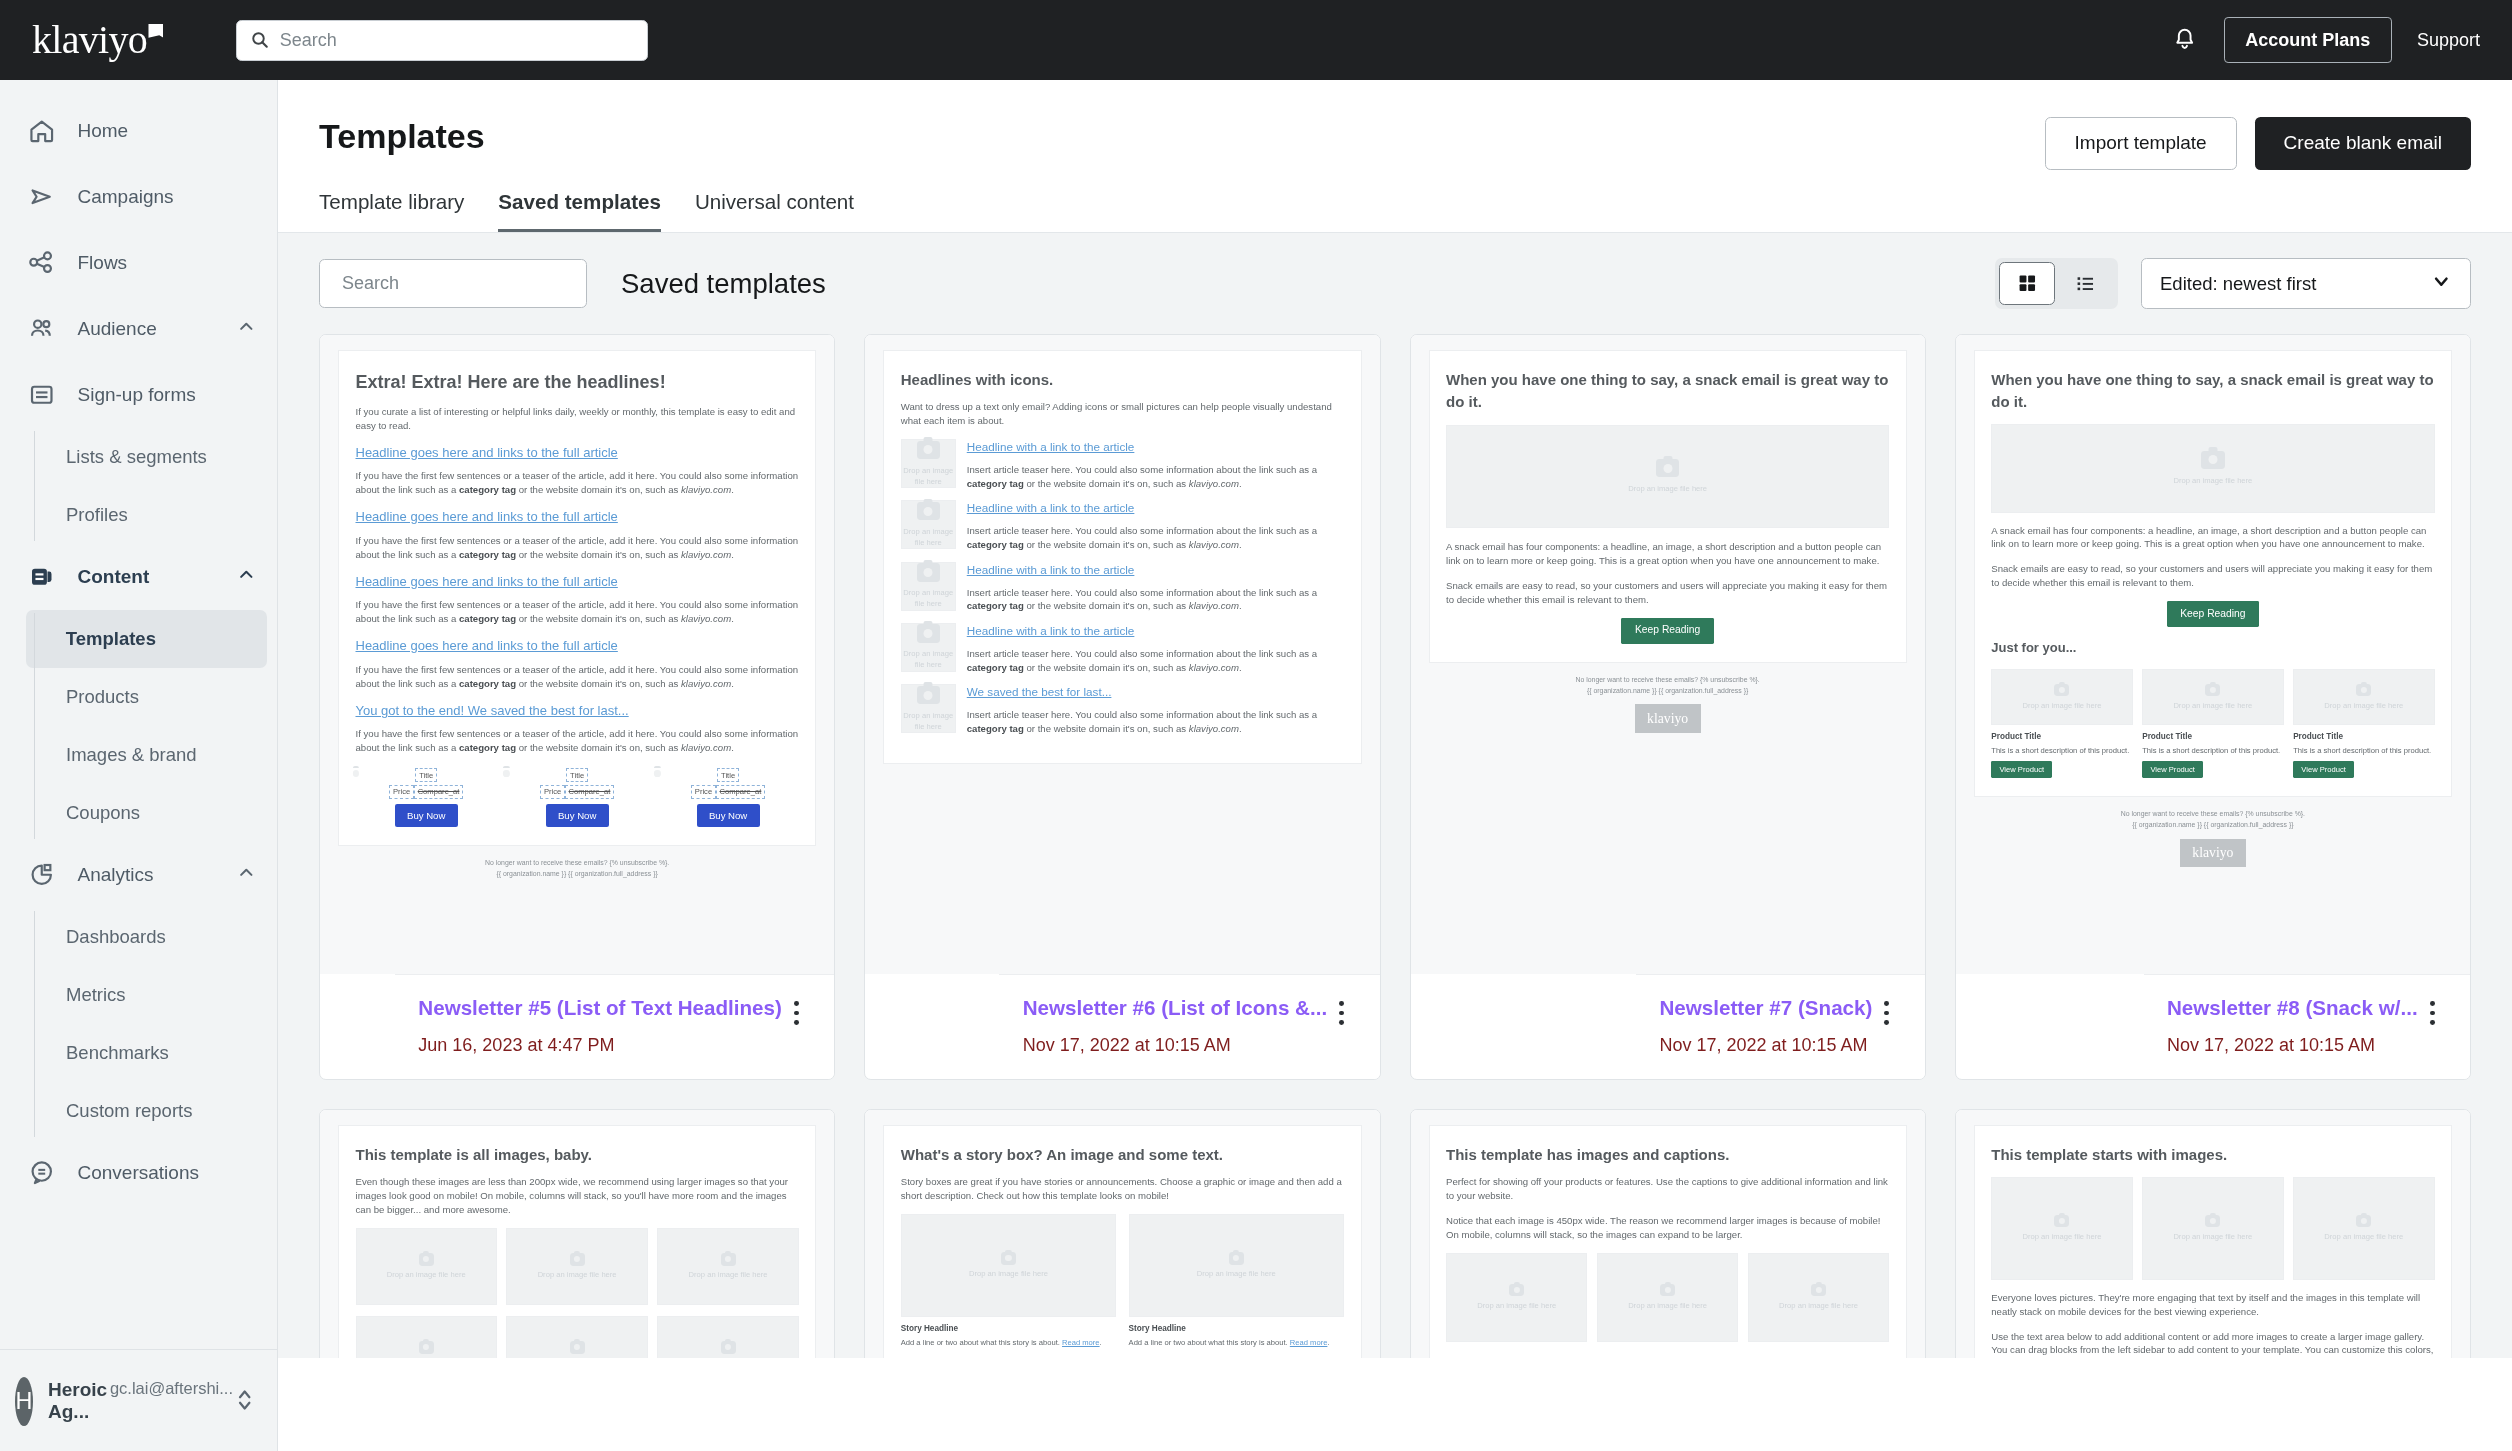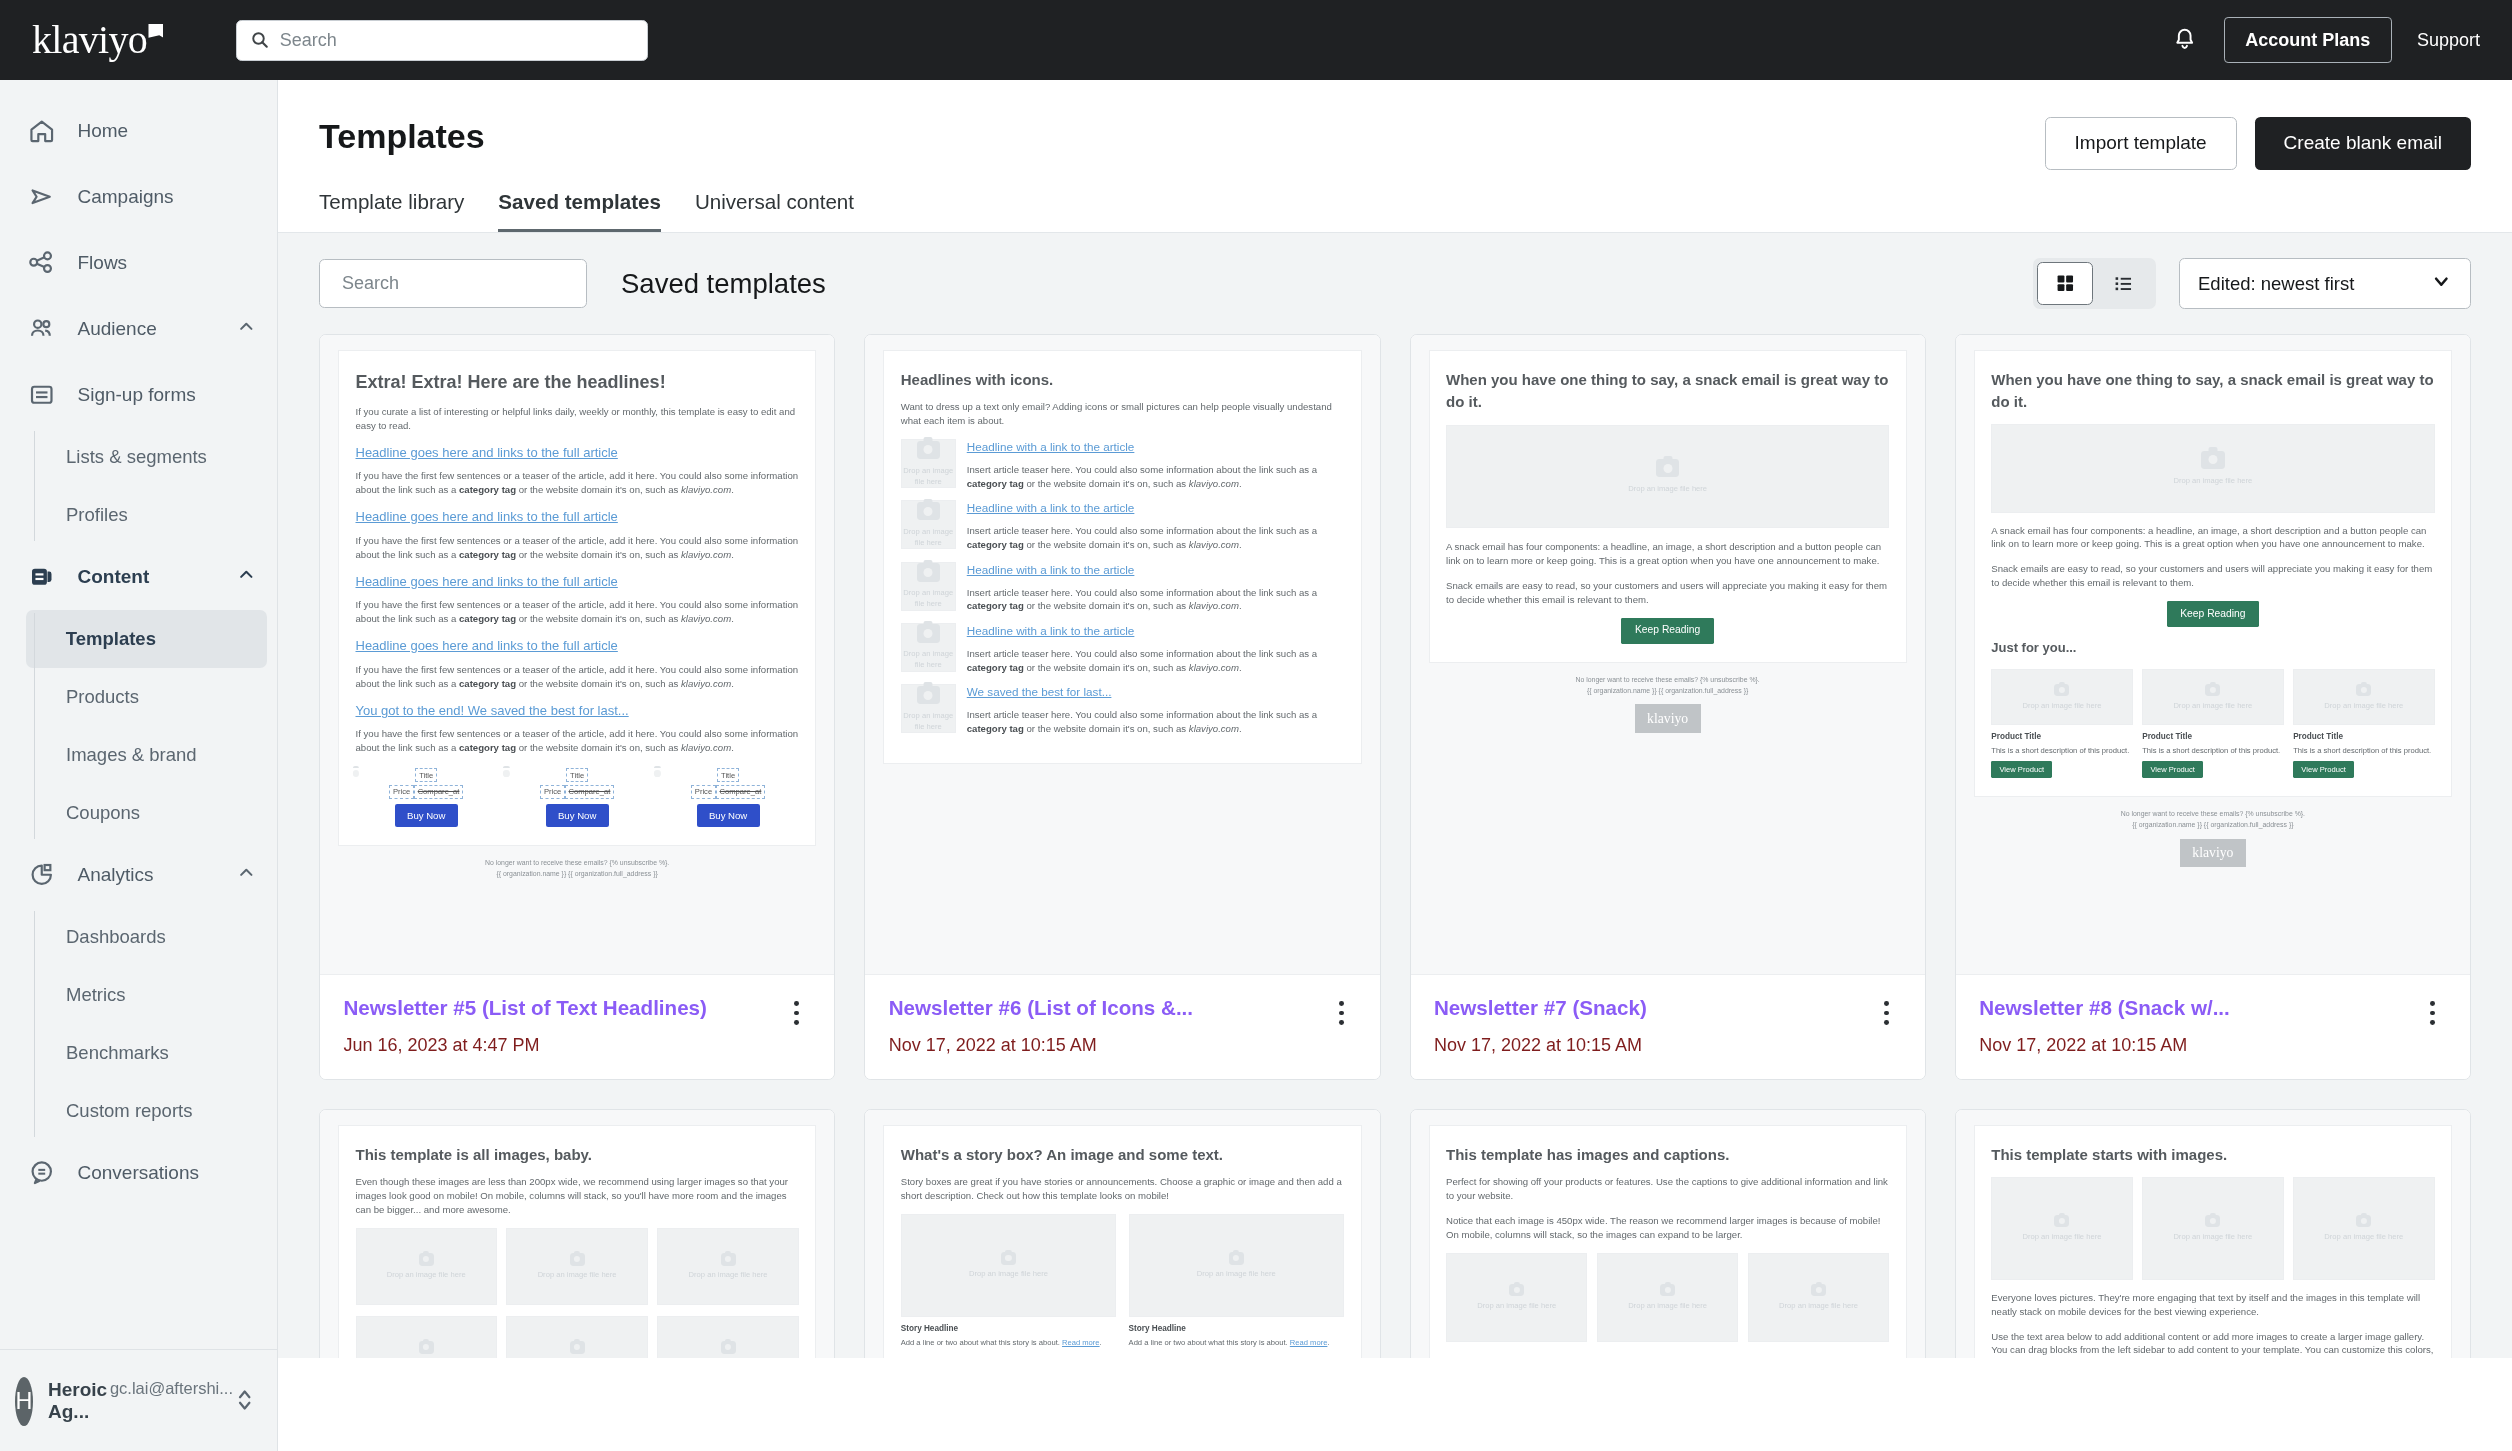--- a/index.html
+++ b/index.html
@@ -128,34 +128,34 @@
   .filter-right { margin-left: auto; display: flex; align-items: center; gap: 23.4px; }
   .view-toggle {
     background: #e6e9eb; border-radius: 6.9px; padding: 4.1px; display: flex; gap: 2.7px;
   }
   .vt-btn {
     width: 56px; height: 43px; display: flex; align-items: center; justify-content: center;
     border-radius: 5.5px; cursor: pointer;
   }
   .vt-btn.active { background: #fff; border: 1px solid #6e767c; }
   .sort-select {
-    width: 292px; height: 51px; background: #fff; border: 1px solid #b7bdc2;
+    width: 330px; height: 51px; background: #fff; border: 1px solid #b7bdc2;
     border-radius: 5.5px; display: flex; align-items: center; padding: 0 18px;
     font-size: 18.5px; color: #16181a; cursor: pointer;
   }
   .sort-select .caret { margin-left: auto; }
 
   
   .grid {
     margin-top: 26px; display: grid; grid-template-columns: repeat(4, 1fr);
     gap: 29px;
   }
   .card {
     background: #fff; border: 0.7px solid #e0e4e7; border-radius: 6.9px;
-    overflow: hidden; display: flex; flex-direction: column;
+    overflow: hidden; display: flex; flex-direction: column; align-items: flex-end;
   }
   .preview {
     height: 639px; background: #f7f8f9; overflow: hidden; position: relative;
     padding: 15px 18px 0 18px;
   }
   .preview-inner {
     background: #fff; border: 0.7px solid #eceef0; padding: 18px 16.5px;
     font-size: 9.6px; color: #5a5f63; line-height: 1.45;
   }
   .p-h1 { font-size: 18px; font-weight: bold; color: #555a5e; margin-bottom: 9.6px; }

